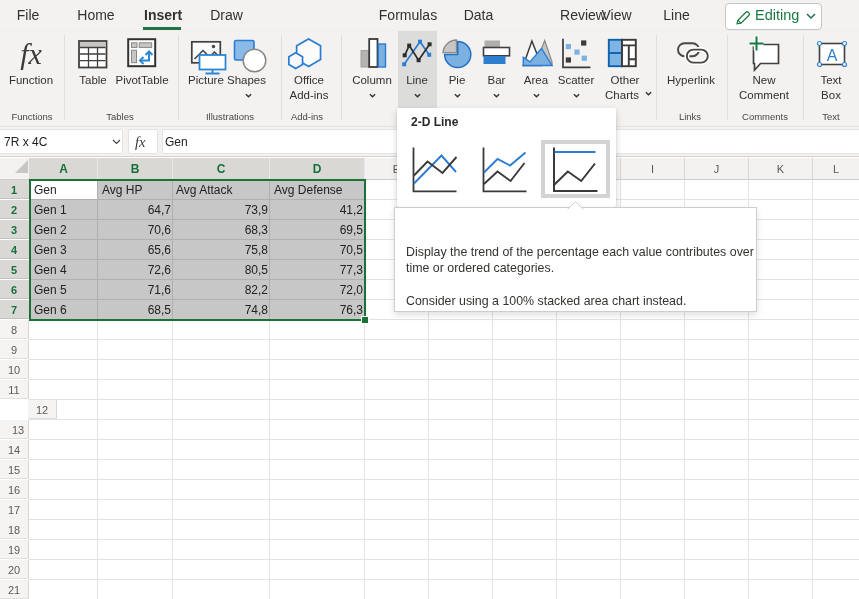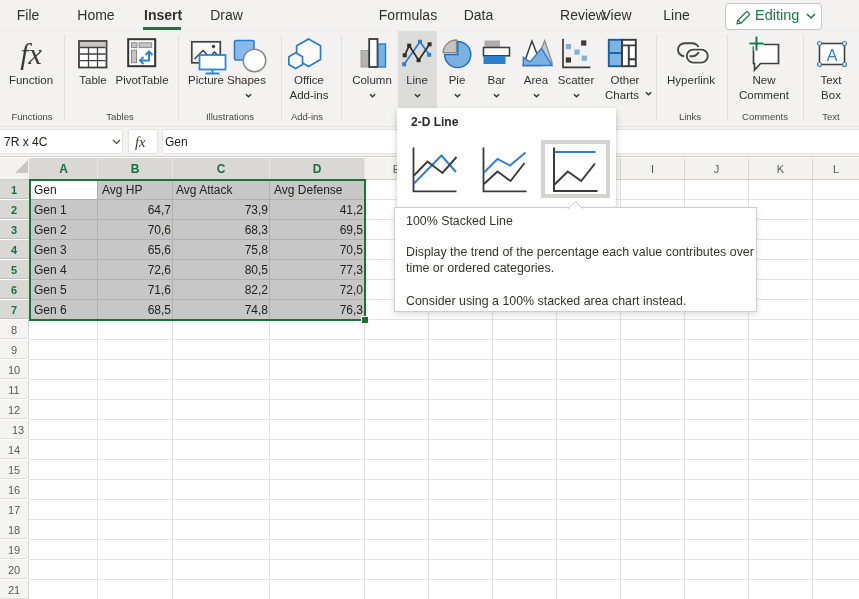--- a/index.html
+++ b/index.html
@@ -271,21 +271,21 @@
   <div class="rowhead sel" style="top:200px;height:19px;">2</div>
   <div class="rowhead sel" style="top:220px;height:19px;">3</div>
   <div class="rowhead sel" style="top:240px;height:19px;">4</div>
   <div class="rowhead sel" style="top:260px;height:19px;">5</div>
   <div class="rowhead sel" style="top:280px;height:19px;">6</div>
   <div class="rowhead sel" style="top:300px;height:19px;">7</div>
   <div class="rowhead" style="top:320px;height:19px;">8</div>
   <div class="rowhead" style="top:340px;height:19px;">9</div>
   <div class="rowhead" style="top:360px;height:19px;">10</div>
   <div class="rowhead" style="top:380px;height:19px;">11</div>
-  <div class="rowhead" style="top:400px;height:19px;">12</div>
+  <div class="rowhead" style="top:400px;height:19px;margin-left:28px;">12</div>
   <div class="rowhead" style="top:420px;height:19px;padding-left:8px;">13</div>
   <div class="rowhead" style="top:440px;height:19px;">14</div>
   <div class="rowhead" style="top:460px;height:19px;">15</div>
   <div class="rowhead" style="top:480px;height:19px;">16</div>
   <div class="rowhead" style="top:500px;height:27px;">17</div>
   <div class="rowhead" style="top:520px;height:19px;">18</div>
   <div class="rowhead" style="top:540px;height:19px;">19</div>
   <div class="rowhead" style="top:560px;height:19px;">20</div>
   <div class="rowhead" style="top:580px;height:19px;">21</div>
 
@@ -349,16 +349,15 @@
       <path d="M8,2.5 V46 H51.5" fill="none" stroke="#3b3a39" stroke-width="2"></path>
       <path d="M8.5,7 H49.5" fill="none" stroke="#2b7cd3" stroke-width="2"></path>
       <path d="M8,40 L21.8,26.5 L35.2,36 L49,18.5" fill="none" stroke="#3b3a39" stroke-width="2"></path>
     </svg>
 
   <div class="ab" style="left:394px;top:207px;width:363px;height:105px;background:#fff;border:1px solid #cfcdcb;box-sizing:border-box;box-shadow:0 3px 7px rgba(0,0,0,0.13);"></div>
   <svg class="ab" style="left:564px;top:200px;" width="23" height="10" viewBox="0 0 23 10">
     <polygon points="3.5,9.5 11.5,1.5 19.5,9.5" fill="#fff"></polygon>
     <path d="M3.5,9.5 L11.5,1.5 L19.5,9.5" fill="none" stroke="#cfcdcb" stroke-width="1"></path>
   </svg>
-  <div class="ab" style="left:406px;top:214px;width:340px;height:15px;font-size:12.4px;color:#35332f;line-height:15px;">100% Stacked Line</div>
   <div class="ab" style="left:406px;top:245px;width:348px;height:32px;font-size:12.4px;color:#35332f;line-height:15.5px;">Display the trend of the percentage each value contributes over time or ordered categories.</div>
   <div class="ab" style="left:406px;top:294px;width:340px;height:15px;font-size:12.4px;color:#35332f;line-height:15px;">Consider using a 100% stacked area chart instead.</div>
 </div>
 
 </body></html>

